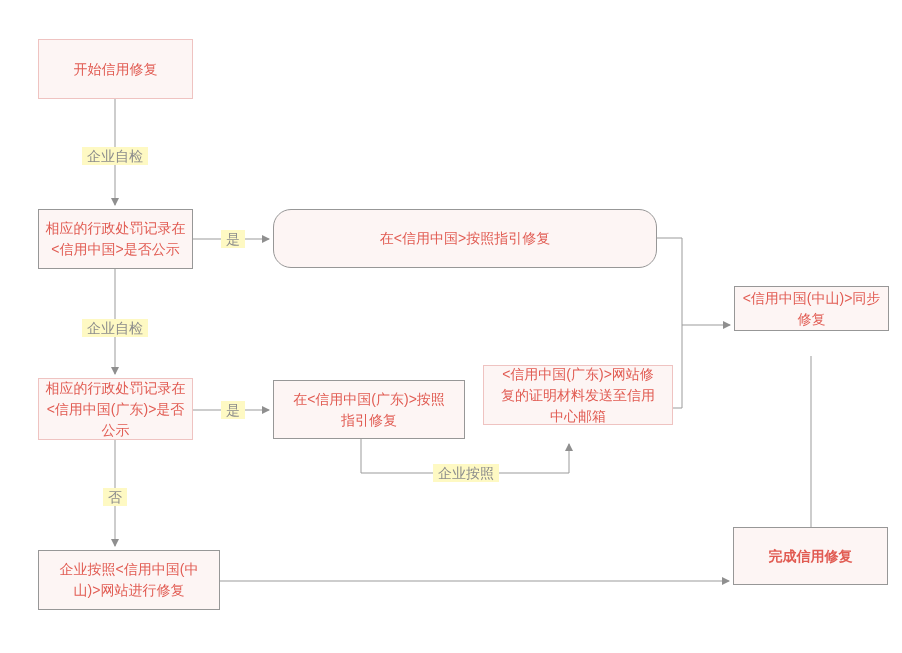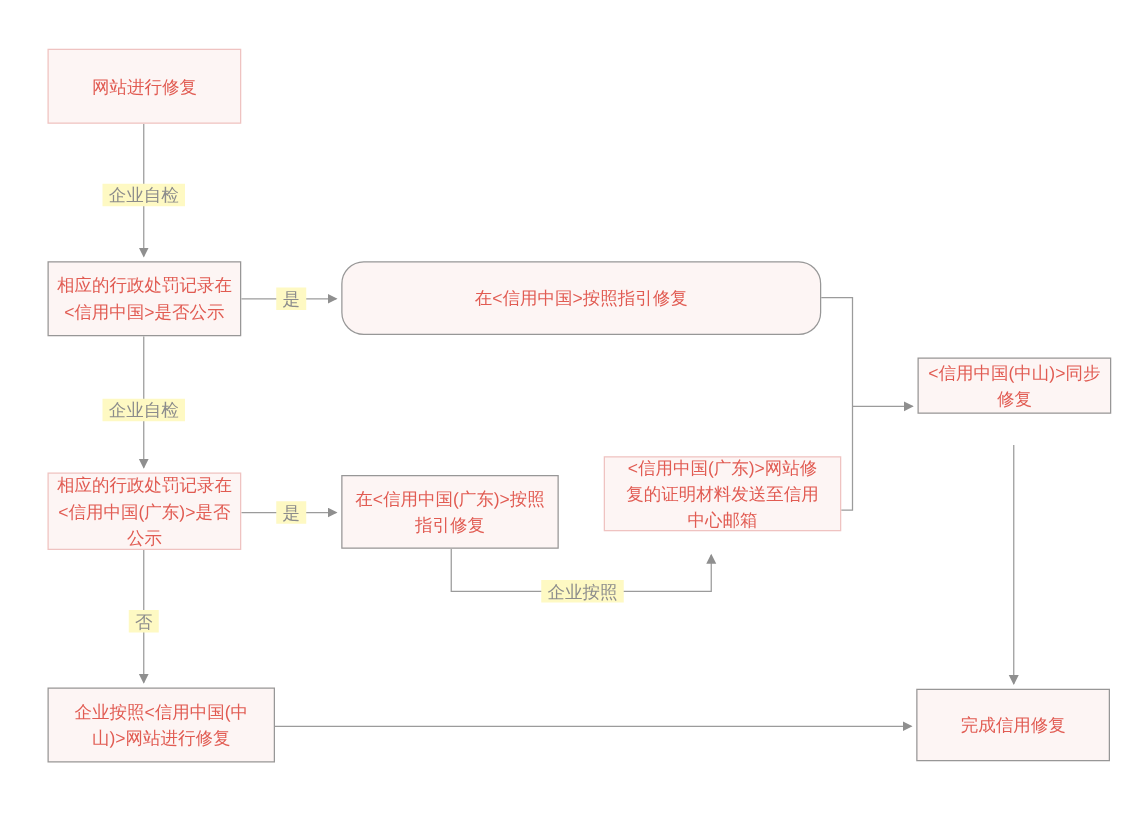--- a/index.html
+++ b/index.html
@@ -19,25 +19,25 @@
   .edge-label {
     position:absolute; z-index:2; transform:translate(-50%,-50%);
     background:#fef9c3; color:#8c8c8c; font-size:14px; line-height:18px;
     padding:0 5px; white-space:nowrap;
   }
   
   .n1 { left:38px;  top:39px;  width:155px; height:60px; }
   .n2 { left:38px;  top:209px; width:155px; height:60px; }
   .n3 { left:273px; top:209px; width:384px; height:59px;border-radius:18px; }
   .n4 { left:38px;  top:378px; width:155px; height:62px; }
-  .n5 { left:273px; top:380px; width:174px; height:59px; }
+  .n5 { left:273px; top:380px; width:192px; height:59px; }
   .n6 { left:483px; top:365px; width:190px; height:60px; }
   .n7 { left:734px; top:286px; width:155px; height:45px; }
   .n8 { left:38px;  top:550px; width:182px; height:60px; }
-  .n9 { left:733px; top:551px; width:155px; height:58px; }
+  .n9 { left:733px; top:527px; width:155px; height:58px;font-weight:bold; }
   
   .l1 { left:115px; top:156px; }
   .l2 { left:233px; top:239px; }
   .l3 { left:115px; top:328px; }
   .l4 { left:233px; top:410px; }
   .l5 { left:115px; top:497px; }
   .l6 { left:466px; top:473px; }
 </style>
 </head>
 <body>
@@ -55,21 +55,21 @@
     <polyline points="115,269 115,374" fill="none" stroke="#9b9b9b" stroke-width="1" marker-end="url(#arrow)"></polyline>
     <polyline points="193,410 269,410" fill="none" stroke="#9b9b9b" stroke-width="1" marker-end="url(#arrow)"></polyline>
     <polyline points="361,439 361,473 569,473 569,444" fill="none" stroke="#9b9b9b" stroke-width="1" marker-end="url(#arrow)"></polyline>
     <polyline points="657,238 682,238 682,408 657,408" fill="none" stroke="#9b9b9b" stroke-width="1"></polyline>
     <polyline points="682,325 730,325" fill="none" stroke="#9b9b9b" stroke-width="1" marker-end="url(#arrow)"></polyline>
     <polyline points="115,440 115,546" fill="none" stroke="#9b9b9b" stroke-width="1" marker-end="url(#arrow)"></polyline>
     <polyline points="193,581 729,581" fill="none" stroke="#9b9b9b" stroke-width="1" marker-end="url(#arrow)"></polyline>
     <polyline points="811,356 811,547" fill="none" stroke="#9b9b9b" stroke-width="1" marker-end="url(#arrow)"></polyline>
   </svg>
 
-  <div class="node pink n1">网站进行修复</div>
+  <div class="node pink n1">开始信用修复</div>
 
   <div class="node n2">相应的行政处罚记录在
 &lt;信用中国&gt;是否公示</div>
 
   <div class="node n3">在&lt;信用中国&gt;按照指引修复</div>
 
   <div class="node pink n4">相应的行政处罚记录在
 &lt;信用中国(广东)&gt;是否
 公示</div>
 

